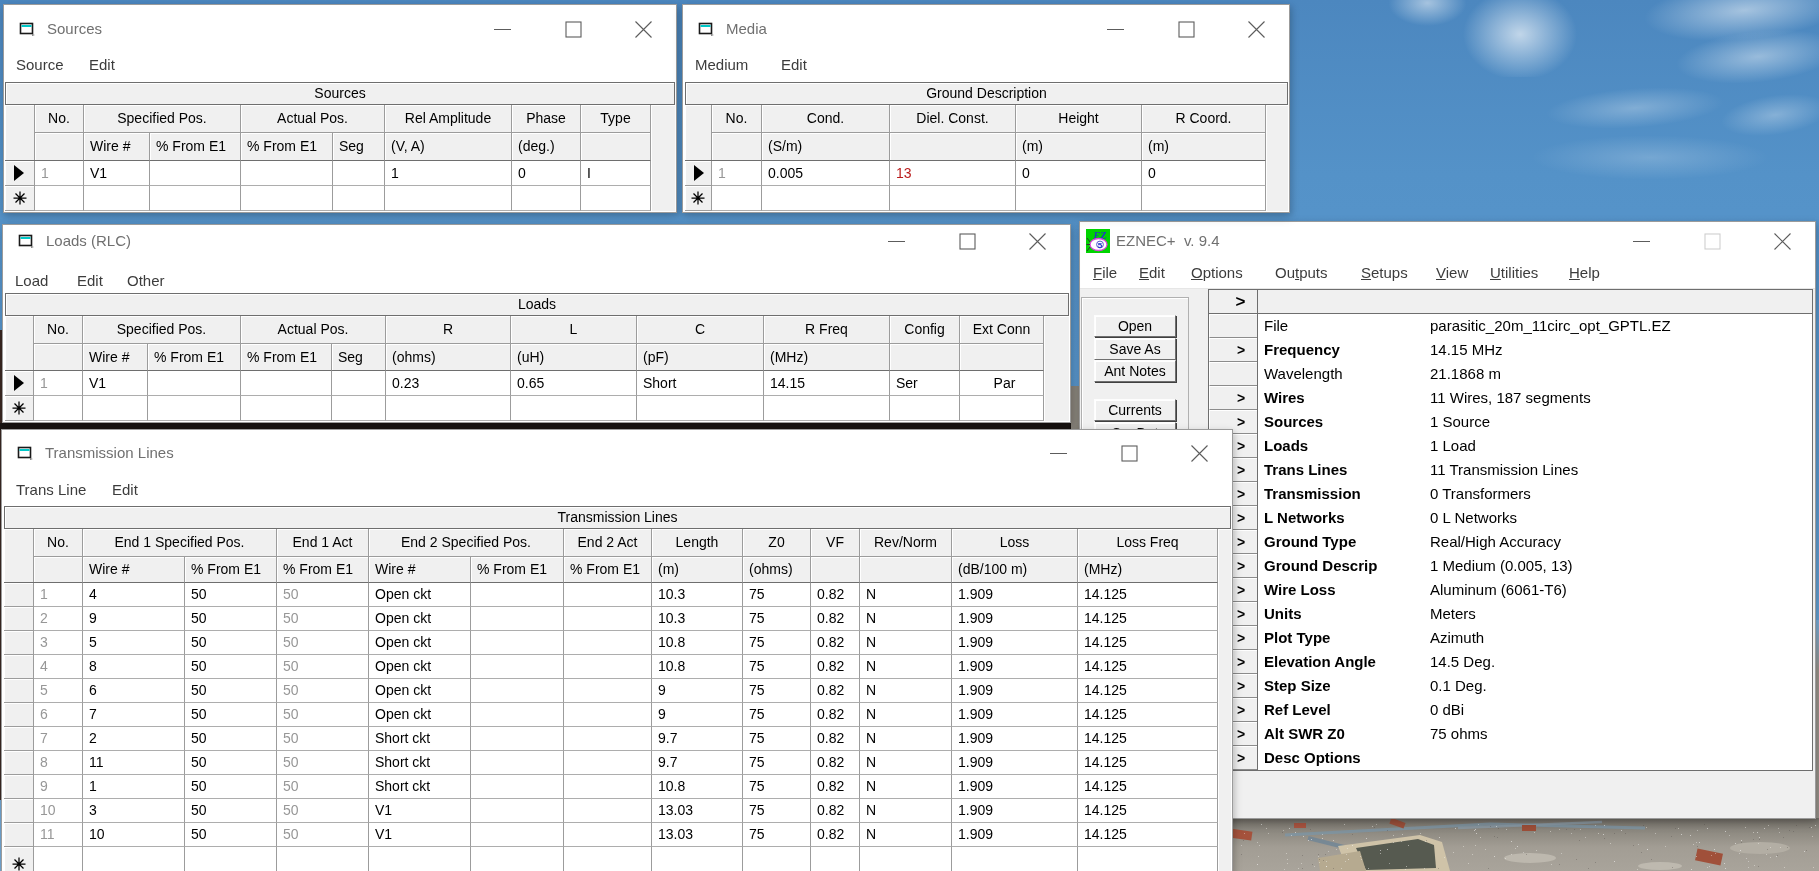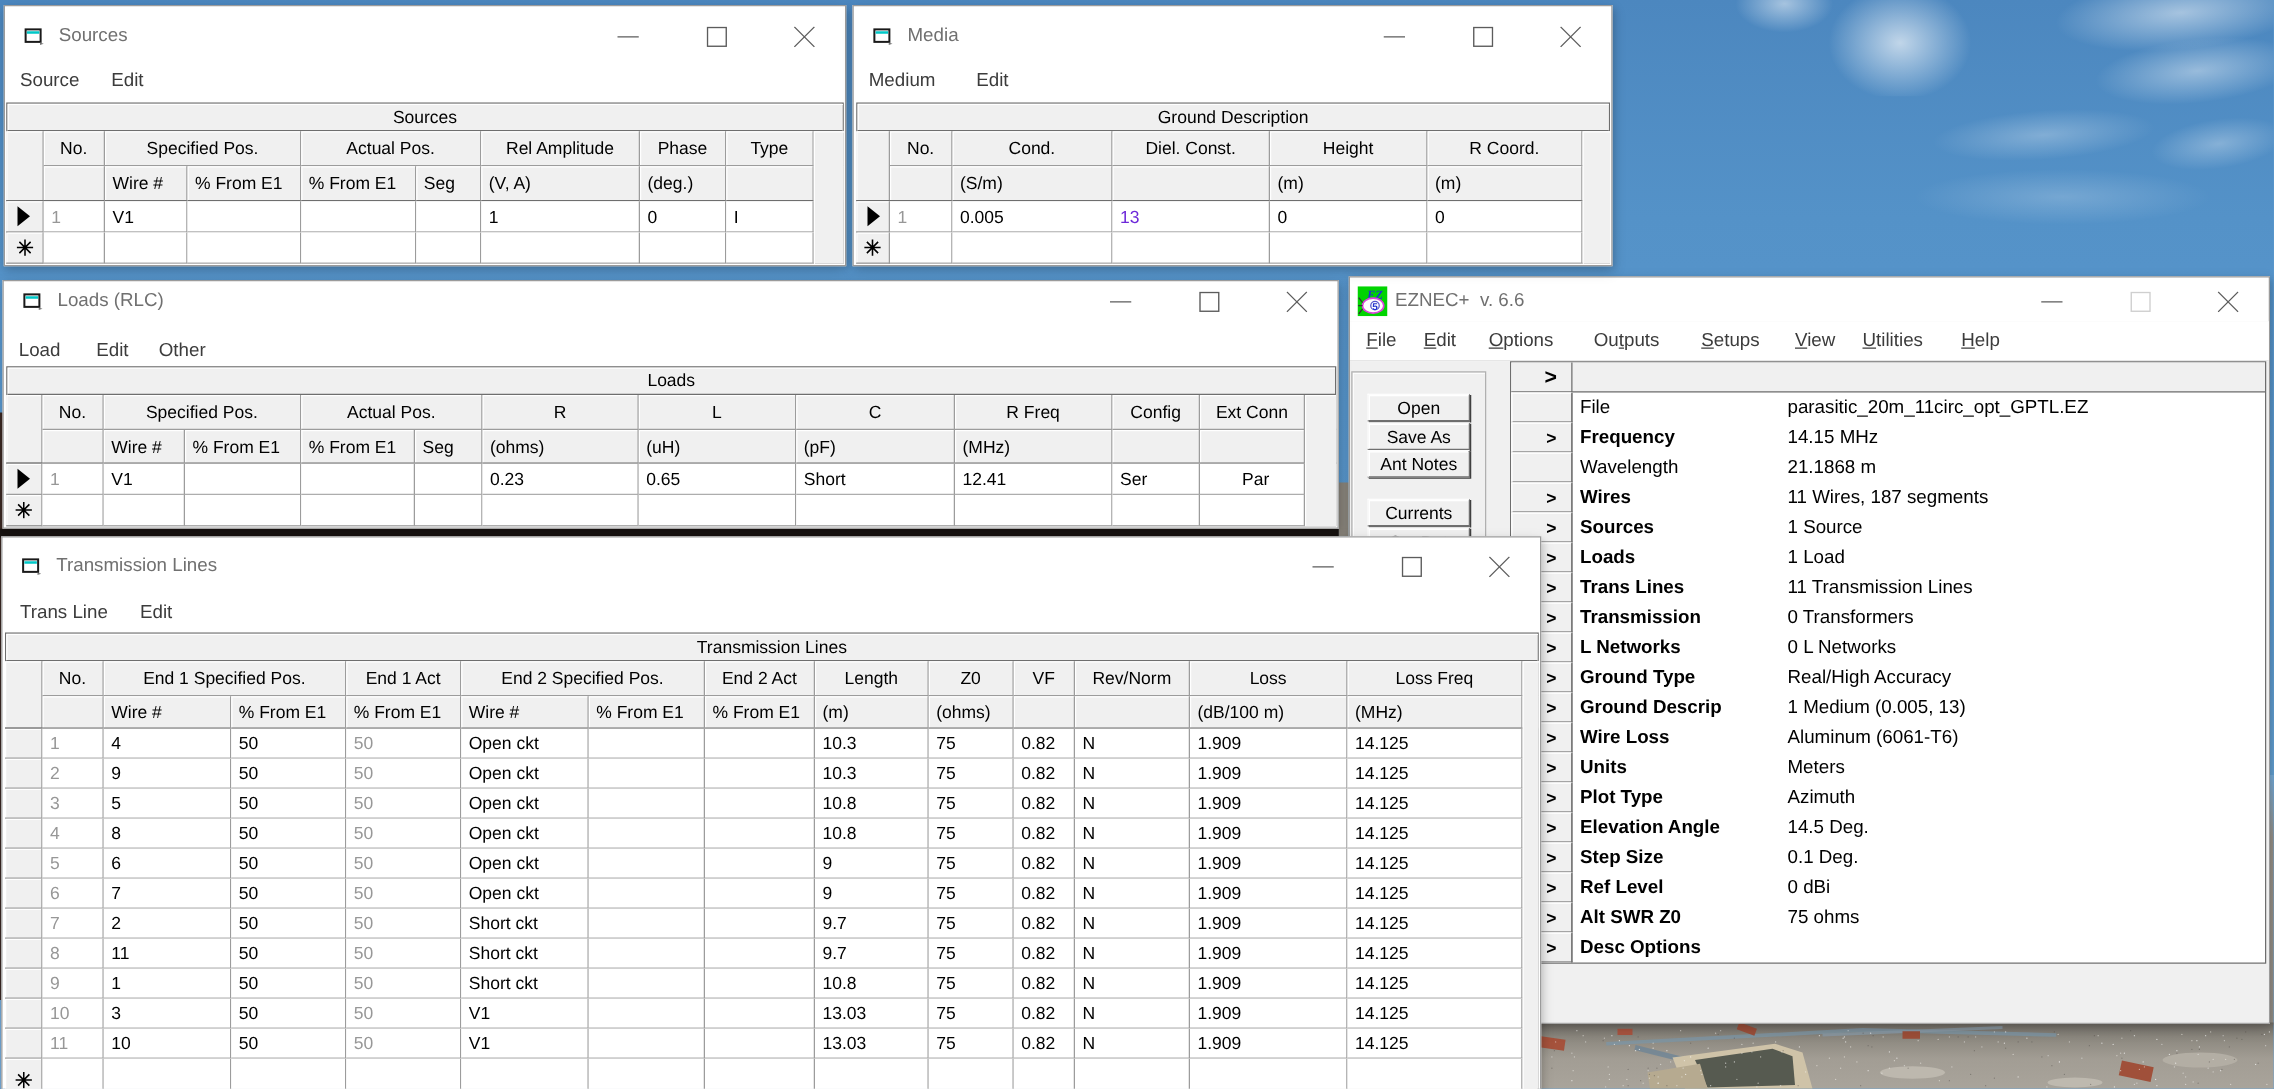--- a/index.html
+++ b/index.html
@@ -40,21 +40,21 @@
 <div style="position:absolute;left:1240px;top:824px;width:1px;height:1px;border-radius:50%;box-shadow:331px 9px 0 0 rgba(255,255,255,.5),49px 4px 0 0 rgba(255,255,255,.7),374px 37px 0 0 rgba(255,255,255,.7),519px 13px 0 0 rgba(255,255,255,.7),88px 27px 0 0 rgba(255,255,255,.5),71px 15px 0 0 rgba(255,255,255,.7),564px 27px 0 0 rgba(255,255,255,.7),126px 14px 0 0 rgba(255,255,255,.7),406px 3px 0 0 rgba(230,227,220,.75),47px 35px 0 0 rgba(230,227,220,.75),296px 26px 0 0 rgba(230,227,220,.75),553px 7px 0 0 rgba(80,75,70,.45),573px 43px 0 0 rgba(230,227,220,.75),105px 37px 0 0 rgba(230,227,220,.75),381px 6px 0 0 rgba(255,255,255,.7),61px 39px 0 0 rgba(230,227,220,.75),508px 43px 0 0 rgba(255,255,255,.5),321px 29px 0 0 rgba(255,255,255,.5),370px 19px 0 0 rgba(230,227,220,.75),184px 44px 0 0 rgba(230,227,220,.75),83px 36px 0 0 rgba(80,75,70,.45),537px 31px 0 0 rgba(80,75,70,.45),459px 18px 0 0 rgba(255,255,255,.7),120px 32px 0 0 rgba(255,255,255,.5),168px 21px 0 0 rgba(230,227,220,.75),500px 26px 0 0 rgba(255,255,255,.7),79px 35px 0 0 rgba(80,75,70,.45),348px 44px 0 0 rgba(80,75,70,.45),508px 37px 0 0 rgba(255,255,255,.5),70px 5px 0 0 rgba(80,75,70,.45),485px 44px 0 0 rgba(255,255,255,.7),62px 44px 0 0 rgba(80,75,70,.45),456px 18px 0 0 rgba(255,255,255,.5),355px 1px 0 0 rgba(255,255,255,.5),363px 10px 0 0 rgba(255,255,255,.7),505px 3px 0 0 rgba(230,227,220,.75),294px 8px 0 0 rgba(230,227,220,.75),407px 25px 0 0 rgba(255,255,255,.5),82px 10px 0 0 rgba(255,255,255,.5),411px 35px 0 0 rgba(80,75,70,.45),140px 27px 0 0 rgba(80,75,70,.45),425px 22px 0 0 rgba(255,255,255,.5),236px 9px 0 0 rgba(255,255,255,.7),180px 9px 0 0 rgba(230,227,220,.75),238px 0px 0 0 rgba(255,255,255,.5),186px 16px 0 0 rgba(80,75,70,.45),4px 9px 0 0 rgba(255,255,255,.5),547px 23px 0 0 rgba(80,75,70,.45),128px 44px 0 0 rgba(255,255,255,.7),467px 43px 0 0 rgba(255,255,255,.5),407px 25px 0 0 rgba(255,255,255,.5),106px 30px 0 0 rgba(255,255,255,.5),63px 12px 0 0 rgba(255,255,255,.7),213px 28px 0 0 rgba(230,227,220,.75),112px 21px 0 0 rgba(255,255,255,.7),104px 0px 0 0 rgba(230,227,220,.75),549px 6px 0 0 rgba(80,75,70,.45),26px 4px 0 0 rgba(230,227,220,.75),385px 9px 0 0 rgba(80,75,70,.45),355px 38px 0 0 rgba(80,75,70,.45),485px 7px 0 0 rgba(255,255,255,.7),499px 29px 0 0 rgba(255,255,255,.5),495px 19px 0 0 rgba(255,255,255,.7),147px 6px 0 0 rgba(80,75,70,.45),271px 30px 0 0 rgba(230,227,220,.75),528px 1px 0 0 rgba(230,227,220,.75),540px 23px 0 0 rgba(230,227,220,.75),556px 1px 0 0 rgba(80,75,70,.45),93px 44px 0 0 rgba(80,75,70,.45),530px 23px 0 0 rgba(230,227,220,.75),364px 14px 0 0 rgba(80,75,70,.45),228px 39px 0 0 rgba(230,227,220,.75),245px 25px 0 0 rgba(230,227,220,.75),204px 33px 0 0 rgba(255,255,255,.5),364px 1px 0 0 rgba(255,255,255,.7),286px 30px 0 0 rgba(80,75,70,.45),198px 44px 0 0 rgba(80,75,70,.45),457px 22px 0 0 rgba(80,75,70,.45),82px 14px 0 0 rgba(255,255,255,.7),232px 30px 0 0 rgba(230,227,220,.75),345px 13px 0 0 rgba(255,255,255,.5),1px 30px 0 0 rgba(80,75,70,.45),86px 42px 0 0 rgba(255,255,255,.7),397px 45px 0 0 rgba(230,227,220,.75),489px 11px 0 0 rgba(255,255,255,.5),340px 5px 0 0 rgba(255,255,255,.5),474px 25px 0 0 rgba(255,255,255,.7),162px 10px 0 0 rgba(230,227,220,.75),28px 9px 0 0 rgba(255,255,255,.5),149px 39px 0 0 rgba(255,255,255,.5),358px 9px 0 0 rgba(230,227,220,.75),21px 0px 0 0 rgba(255,255,255,.7),539px 8px 0 0 rgba(255,255,255,.5),199px 13px 0 0 rgba(255,255,255,.7),257px 13px 0 0 rgba(80,75,70,.45),513px 15px 0 0 rgba(80,75,70,.45),265px 34px 0 0 rgba(255,255,255,.5),134px 3px 0 0 rgba(80,75,70,.45),469px 42px 0 0 rgba(255,255,255,.5),513px 8px 0 0 rgba(230,227,220,.75),536px 32px 0 0 rgba(255,255,255,.7),450px 11px 0 0 rgba(255,255,255,.7),153px 11px 0 0 rgba(230,227,220,.75),484px 39px 0 0 rgba(255,255,255,.7),569px 3px 0 0 rgba(80,75,70,.45),530px 33px 0 0 rgba(255,255,255,.5),108px 35px 0 0 rgba(255,255,255,.7),254px 12px 0 0 rgba(80,75,70,.45),43px 6px 0 0 rgba(255,255,255,.5),575px 1px 0 0 rgba(255,255,255,.7),453px 20px 0 0 rgba(230,227,220,.75),283px 28px 0 0 rgba(255,255,255,.5),519px 15px 0 0 rgba(80,75,70,.45),572px 12px 0 0 rgba(255,255,255,.5),140px 26px 0 0 rgba(255,255,255,.7),401px 28px 0 0 rgba(80,75,70,.45),74px 42px 0 0 rgba(230,227,220,.75),438px 4px 0 0 rgba(230,227,220,.75),310px 7px 0 0 rgba(230,227,220,.75),374px 9px 0 0 rgba(80,75,70,.45),140px 29px 0 0 rgba(230,227,220,.75),96px 25px 0 0 rgba(255,255,255,.5),166px 42px 0 0 rgba(230,227,220,.75),165px 45px 0 0 rgba(255,255,255,.5),527px 25px 0 0 rgba(80,75,70,.45),431px 12px 0 0 rgba(80,75,70,.45),326px 5px 0 0 rgba(80,75,70,.45),19px 21px 0 0 rgba(255,255,255,.5),451px 45px 0 0 rgba(255,255,255,.7),393px 21px 0 0 rgba(80,75,70,.45),524px 4px 0 0 rgba(255,255,255,.7),234px 6px 0 0 rgba(255,255,255,.7),271px 17px 0 0 rgba(255,255,255,.7),185px 17px 0 0 rgba(230,227,220,.75),432px 43px 0 0 rgba(80,75,70,.45),415px 9px 0 0 rgba(255,255,255,.5),334px 5px 0 0 rgba(80,75,70,.45),58px 44px 0 0 rgba(230,227,220,.75),435px 4px 0 0 rgba(80,75,70,.45),17px 40px 0 0 rgba(255,255,255,.7),266px 5px 0 0 rgba(230,227,220,.75),68px 16px 0 0 rgba(255,255,255,.7),464px 0px 0 0 rgba(80,75,70,.45),566px 26px 0 0 rgba(80,75,70,.45),132px 2px 0 0 rgba(230,227,220,.75),112px 10px 0 0 rgba(80,75,70,.45),51px 11px 0 0 rgba(230,227,220,.75),319px 40px 0 0 rgba(80,75,70,.45),543px 13px 0 0 rgba(80,75,70,.45),456px 32px 0 0 rgba(230,227,220,.75),277px 22px 0 0 rgba(255,255,255,.7),256px 2px 0 0 rgba(255,255,255,.7),18px 32px 0 0 rgba(230,227,220,.75),526px 30px 0 0 rgba(230,227,220,.75),457px 6px 0 0 rgba(255,255,255,.5),506px 34px 0 0 rgba(255,255,255,.5),518px 19px 0 0 rgba(230,227,220,.75),235px 21px 0 0 rgba(230,227,220,.75),143px 25px 0 0 rgba(80,75,70,.45),55px 8px 0 0 rgba(255,255,255,.7),72px 40px 0 0 rgba(80,75,70,.45),441px 10px 0 0 rgba(255,255,255,.7),86px 42px 0 0 rgba(255,255,255,.5),518px 42px 0 0 rgba(80,75,70,.45),248px 44px 0 0 rgba(80,75,70,.45),46px 29px 0 0 rgba(230,227,220,.75),161px 17px 0 0 rgba(255,255,255,.5),3px 16px 0 0 rgba(80,75,70,.45),336px 35px 0 0 rgba(80,75,70,.45),250px 2px 0 0 rgba(80,75,70,.45),223px 22px 0 0 rgba(230,227,220,.75),1px 21px 0 0 rgba(255,255,255,.5),85px 30px 0 0 rgba(80,75,70,.45),514px 41px 0 0 rgba(230,227,220,.75),254px 32px 0 0 rgba(255,255,255,.7),93px 16px 0 0 rgba(255,255,255,.7),147px 25px 0 0 rgba(255,255,255,.7),403px 1px 0 0 rgba(80,75,70,.45),311px 40px 0 0 rgba(230,227,220,.75),86px 37px 0 0 rgba(230,227,220,.75),398px 20px 0 0 rgba(255,255,255,.5),153px 18px 0 0 rgba(230,227,220,.75),44px 45px 0 0 rgba(255,255,255,.5),517px 8px 0 0 rgba(255,255,255,.7),235px 5px 0 0 rgba(255,255,255,.7),42px 8px 0 0 rgba(80,75,70,.45),107px 24px 0 0 rgba(255,255,255,.5),571px 3px 0 0 rgba(255,255,255,.7),544px 43px 0 0 rgba(230,227,220,.75),501px 16px 0 0 rgba(255,255,255,.7),467px 4px 0 0 rgba(255,255,255,.7),538px 4px 0 0 rgba(255,255,255,.5),258px 4px 0 0 rgba(80,75,70,.45),240px 13px 0 0 rgba(230,227,220,.75),471px 31px 0 0 rgba(255,255,255,.5),78px 30px 0 0 rgba(80,75,70,.45),47px 39px 0 0 rgba(230,227,220,.75),79px 38px 0 0 rgba(230,227,220,.75),339px 16px 0 0 rgba(80,75,70,.45),136px 0px 0 0 rgba(255,255,255,.5),62px 31px 0 0 rgba(80,75,70,.45),101px 44px 0 0 rgba(230,227,220,.75),501px 18px 0 0 rgba(80,75,70,.45),475px 29px 0 0 rgba(255,255,255,.5),121px 35px 0 0 rgba(230,227,220,.75),319px 5px 0 0 rgba(255,255,255,.5),17px 18px 0 0 rgba(255,255,255,.5),78px 32px 0 0 rgba(255,255,255,.5),275px 24px 0 0 rgba(230,227,220,.75),215px 4px 0 0 rgba(255,255,255,.7);"></div>
 <div style="position:absolute;left:1079px;top:221px;width:737px;height:598px;background:#fff;border:1px solid #9b9b9b;box-sizing:border-box;z-index:20;overflow:hidden;box-shadow:0 4px 10px rgba(0,0,0,.17), 2px 2px 5px rgba(0,0,0,.10);">
 <svg style="position:absolute;left:6px;top:7px" width="24" height="24" viewBox="0 0 24 24">
       <rect x="0" y="0" width="24" height="24" fill="#00d400"></rect>
       <text x="14" y="10" font-family="Liberation Serif" font-style="italic" font-weight="bold" font-size="10" fill="#2233cc" text-anchor="middle">EZ</text>
       <ellipse cx="12.5" cy="15.5" rx="8.5" ry="6" fill="#ffffff" stroke="#dd44dd" stroke-width="1.3"></ellipse>
       <circle cx="14" cy="15.5" r="3.4" fill="none" stroke="#5555cc" stroke-width="1"></circle>
       <text x="14" y="19" font-family="Liberation Sans" font-weight="bold" font-size="8" fill="#2233cc" text-anchor="middle">5</text>
       <path d="M4 13 l-3 -4 M4 15.5 l-3.5 0 M4 18 l-3 4" stroke="#333" stroke-width="1" fill="none"></path>
     </svg>
-<div style="position:absolute;left:36px;top:9px;height:20px;line-height:20px;font-size:15px;color:#707070;white-space:pre;">EZNEC+  v. 6.6</div>
+<div style="position:absolute;left:36px;top:9px;height:20px;line-height:20px;font-size:15px;color:#707070;white-space:pre;">EZNEC+  v. 9.4</div>
 <svg style="position:absolute;left:694px;top:11px" width="17" height="17" viewBox="0 0 17 17">
       <path d="M0.5 0.5 L16.5 16.5 M16.5 0.5 L0.5 16.5" stroke="#5c5c5c" stroke-width="1.1"></path>
     </svg>
 <svg style="position:absolute;left:624px;top:11px" width="17" height="17" viewBox="0 0 17 17">
       <rect x="1" y="1" width="15" height="15" fill="none" stroke="#cfcfcf" stroke-width="1.1"></rect>
     </svg>
 <div style="position:absolute;left:553px;top:19px;width:17px;height:1.2px;background:#5c5c5c;"></div>
 </div>
 <div style="position:absolute;left:1080px;top:257px;width:735px;height:561px;background:#f0f0f0;z-index:21;">
 <div style="position:absolute;left:0;top:0;width:735px;height:31px;background:#fff;border-bottom:1px solid #e6e6e6;"></div>
@@ -245,21 +245,21 @@
 <div style="position:absolute;left:76px;top:50px;width:128px;height:28px;background:#f0f0f0;border-right:1px solid #9c9c9c;border-bottom:1px solid #6e6e6e;box-sizing:border-box;box-shadow:inset 1px 1px 0 rgba(255,255,255,.95);text-align:left;padding-left:6px;color:#000;line-height:27px;white-space:pre;overflow:hidden;">(S/m)</div>
 <div style="position:absolute;left:204px;top:50px;width:126px;height:28px;background:#f0f0f0;border-right:1px solid #9c9c9c;border-bottom:1px solid #6e6e6e;box-sizing:border-box;box-shadow:inset 1px 1px 0 rgba(255,255,255,.95);text-align:left;padding-left:6px;color:#000;line-height:27px;white-space:pre;overflow:hidden;"></div>
 <div style="position:absolute;left:330px;top:50px;width:126px;height:28px;background:#f0f0f0;border-right:1px solid #9c9c9c;border-bottom:1px solid #6e6e6e;box-sizing:border-box;box-shadow:inset 1px 1px 0 rgba(255,255,255,.95);text-align:left;padding-left:6px;color:#000;line-height:27px;white-space:pre;overflow:hidden;">(m)</div>
 <div style="position:absolute;left:456px;top:50px;width:124px;height:28px;background:#f0f0f0;border-right:1px solid #9c9c9c;border-bottom:1px solid #6e6e6e;box-sizing:border-box;box-shadow:inset 1px 1px 0 rgba(255,255,255,.95);text-align:left;padding-left:6px;color:#000;line-height:27px;white-space:pre;overflow:hidden;">(m)</div>
 <div style="position:absolute;left:580px;top:50px;width:22px;height:28px;background:#f0f0f0;border-right:1px solid #9c9c9c;border-bottom:1px solid #6e6e6e;box-sizing:border-box;box-shadow:inset 1px 1px 0 rgba(255,255,255,.95);text-align:left;padding-left:6px;color:#000;line-height:27px;white-space:pre;overflow:hidden;"></div>
 <div style="position:absolute;left:-1px;top:77px;width:27px;height:1px;background:#6e6e6e;"></div>
 <div style="position:absolute;left:-1px;top:78px;width:27px;height:25px;background:#f0f0f0;border-right:1px solid #9c9c9c;border-bottom:1px solid #9c9c9c;box-sizing:border-box;box-shadow:inset 1px 1px 0 rgba(255,255,255,.95);text-align:left;padding-left:6px;color:#000;line-height:24px;white-space:pre;overflow:hidden;"></div>
 <div style="position:absolute;left:8px;top:82px;width:0;height:0;border-left:10px solid #000;border-top:8px solid transparent;border-bottom:8px solid transparent;"></div>
 <div style="position:absolute;left:26px;top:78px;width:50px;height:25px;background:#fff;border-right:1px solid #9c9c9c;border-bottom:1px solid #adadad;box-sizing:border-box;text-align:left;padding-left:6px;color:#979797;line-height:24px;white-space:pre;overflow:hidden;">1</div>
 <div style="position:absolute;left:76px;top:78px;width:128px;height:25px;background:#fff;border-right:1px solid #9c9c9c;border-bottom:1px solid #adadad;box-sizing:border-box;text-align:left;padding-left:6px;color:#000;line-height:24px;white-space:pre;overflow:hidden;">0.005</div>
-<div style="position:absolute;left:204px;top:78px;width:126px;height:25px;background:#fff;border-right:1px solid #9c9c9c;border-bottom:1px solid #adadad;box-sizing:border-box;text-align:left;padding-left:6px;color:#6d28d9;line-height:24px;white-space:pre;overflow:hidden;">13</div>
+<div style="position:absolute;left:204px;top:78px;width:126px;height:25px;background:#fff;border-right:1px solid #9c9c9c;border-bottom:1px solid #adadad;box-sizing:border-box;text-align:left;padding-left:6px;color:#b91c1c;line-height:24px;white-space:pre;overflow:hidden;">13</div>
 <div style="position:absolute;left:330px;top:78px;width:126px;height:25px;background:#fff;border-right:1px solid #9c9c9c;border-bottom:1px solid #adadad;box-sizing:border-box;text-align:left;padding-left:6px;color:#000;line-height:24px;white-space:pre;overflow:hidden;">0</div>
 <div style="position:absolute;left:456px;top:78px;width:124px;height:25px;background:#fff;border-right:1px solid #9c9c9c;border-bottom:1px solid #adadad;box-sizing:border-box;text-align:left;padding-left:6px;color:#000;line-height:24px;white-space:pre;overflow:hidden;">0</div>
 <div style="position:absolute;left:-1px;top:103px;width:27px;height:25px;background:#f0f0f0;border-right:1px solid #9c9c9c;border-bottom:1px solid #9c9c9c;box-sizing:border-box;box-shadow:inset 1px 1px 0 rgba(255,255,255,.95);text-align:left;padding-left:6px;color:#000;line-height:24px;white-space:pre;overflow:hidden;"></div>
 <svg style="position:absolute;left:5px;top:108px" width="14" height="14" viewBox="0 0 14 14">
         <path d="M7 0.5 V13.5 M0.5 7 H13.5 M2.5 2.5 L11.5 11.5 M11.5 2.5 L2.5 11.5" stroke="#000" stroke-width="1.25"></path>
       </svg>
 <div style="position:absolute;left:26px;top:103px;width:50px;height:25px;background:#fff;border-right:1px solid #9c9c9c;border-bottom:1px solid #adadad;box-sizing:border-box;text-align:left;padding-left:6px;color:#000;line-height:24px;white-space:pre;overflow:hidden;"></div>
 <div style="position:absolute;left:76px;top:103px;width:128px;height:25px;background:#fff;border-right:1px solid #9c9c9c;border-bottom:1px solid #adadad;box-sizing:border-box;text-align:left;padding-left:6px;color:#000;line-height:24px;white-space:pre;overflow:hidden;"></div>
 <div style="position:absolute;left:204px;top:103px;width:126px;height:25px;background:#fff;border-right:1px solid #9c9c9c;border-bottom:1px solid #adadad;box-sizing:border-box;text-align:left;padding-left:6px;color:#000;line-height:24px;white-space:pre;overflow:hidden;"></div>
 <div style="position:absolute;left:330px;top:103px;width:126px;height:25px;background:#fff;border-right:1px solid #9c9c9c;border-bottom:1px solid #adadad;box-sizing:border-box;text-align:left;padding-left:6px;color:#000;line-height:24px;white-space:pre;overflow:hidden;"></div>
@@ -315,21 +315,21 @@
 <div style="position:absolute;left:-1px;top:77px;width:29px;height:25px;background:#f0f0f0;border-right:1px solid #9c9c9c;border-bottom:1px solid #9c9c9c;box-sizing:border-box;box-shadow:inset 1px 1px 0 rgba(255,255,255,.95);text-align:left;padding-left:6px;color:#000;line-height:24px;white-space:pre;overflow:hidden;"></div>
 <div style="position:absolute;left:8px;top:81px;width:0;height:0;border-left:10px solid #000;border-top:8px solid transparent;border-bottom:8px solid transparent;"></div>
 <div style="position:absolute;left:28px;top:77px;width:49px;height:25px;background:#fff;border-right:1px solid #9c9c9c;border-bottom:1px solid #adadad;box-sizing:border-box;text-align:left;padding-left:6px;color:#979797;line-height:24px;white-space:pre;overflow:hidden;">1</div>
 <div style="position:absolute;left:77px;top:77px;width:65px;height:25px;background:#fff;border-right:1px solid #9c9c9c;border-bottom:1px solid #adadad;box-sizing:border-box;text-align:left;padding-left:6px;color:#000;line-height:24px;white-space:pre;overflow:hidden;">V1</div>
 <div style="position:absolute;left:142px;top:77px;width:93px;height:25px;background:#fff;border-right:1px solid #9c9c9c;border-bottom:1px solid #adadad;box-sizing:border-box;text-align:left;padding-left:6px;color:#000;line-height:24px;white-space:pre;overflow:hidden;"></div>
 <div style="position:absolute;left:235px;top:77px;width:91px;height:25px;background:#fff;border-right:1px solid #9c9c9c;border-bottom:1px solid #adadad;box-sizing:border-box;text-align:left;padding-left:6px;color:#000;line-height:24px;white-space:pre;overflow:hidden;"></div>
 <div style="position:absolute;left:326px;top:77px;width:54px;height:25px;background:#fff;border-right:1px solid #9c9c9c;border-bottom:1px solid #adadad;box-sizing:border-box;text-align:left;padding-left:6px;color:#000;line-height:24px;white-space:pre;overflow:hidden;"></div>
 <div style="position:absolute;left:380px;top:77px;width:125px;height:25px;background:#fff;border-right:1px solid #9c9c9c;border-bottom:1px solid #adadad;box-sizing:border-box;text-align:left;padding-left:6px;color:#000;line-height:24px;white-space:pre;overflow:hidden;">0.23</div>
 <div style="position:absolute;left:505px;top:77px;width:126px;height:25px;background:#fff;border-right:1px solid #9c9c9c;border-bottom:1px solid #adadad;box-sizing:border-box;text-align:left;padding-left:6px;color:#000;line-height:24px;white-space:pre;overflow:hidden;">0.65</div>
 <div style="position:absolute;left:631px;top:77px;width:127px;height:25px;background:#fff;border-right:1px solid #9c9c9c;border-bottom:1px solid #adadad;box-sizing:border-box;text-align:left;padding-left:6px;color:#000;line-height:24px;white-space:pre;overflow:hidden;">Short</div>
-<div style="position:absolute;left:758px;top:77px;width:126px;height:25px;background:#fff;border-right:1px solid #9c9c9c;border-bottom:1px solid #adadad;box-sizing:border-box;text-align:left;padding-left:6px;color:#000;line-height:24px;white-space:pre;overflow:hidden;">12.41</div>
+<div style="position:absolute;left:758px;top:77px;width:126px;height:25px;background:#fff;border-right:1px solid #9c9c9c;border-bottom:1px solid #adadad;box-sizing:border-box;text-align:left;padding-left:6px;color:#000;line-height:24px;white-space:pre;overflow:hidden;">14.15</div>
 <div style="position:absolute;left:884px;top:77px;width:70px;height:25px;background:#fff;border-right:1px solid #9c9c9c;border-bottom:1px solid #adadad;box-sizing:border-box;text-align:left;padding-left:6px;color:#000;line-height:24px;white-space:pre;overflow:hidden;">Ser</div>
 <div style="position:absolute;left:954px;top:77px;width:84px;height:25px;background:#fff;border-right:1px solid #9c9c9c;border-bottom:1px solid #adadad;box-sizing:border-box;text-align:center;padding-left:6px;color:#000;line-height:24px;white-space:pre;overflow:hidden;">Par</div>
 <div style="position:absolute;left:-1px;top:102px;width:29px;height:25px;background:#f0f0f0;border-right:1px solid #9c9c9c;border-bottom:1px solid #9c9c9c;box-sizing:border-box;box-shadow:inset 1px 1px 0 rgba(255,255,255,.95);text-align:left;padding-left:6px;color:#000;line-height:24px;white-space:pre;overflow:hidden;"></div>
 <svg style="position:absolute;left:6px;top:107px" width="14" height="14" viewBox="0 0 14 14">
         <path d="M7 0.5 V13.5 M0.5 7 H13.5 M2.5 2.5 L11.5 11.5 M11.5 2.5 L2.5 11.5" stroke="#000" stroke-width="1.25"></path>
       </svg>
 <div style="position:absolute;left:28px;top:102px;width:49px;height:25px;background:#fff;border-right:1px solid #9c9c9c;border-bottom:1px solid #adadad;box-sizing:border-box;text-align:left;padding-left:6px;color:#000;line-height:24px;white-space:pre;overflow:hidden;"></div>
 <div style="position:absolute;left:77px;top:102px;width:65px;height:25px;background:#fff;border-right:1px solid #9c9c9c;border-bottom:1px solid #adadad;box-sizing:border-box;text-align:left;padding-left:6px;color:#000;line-height:24px;white-space:pre;overflow:hidden;"></div>
 <div style="position:absolute;left:142px;top:102px;width:93px;height:25px;background:#fff;border-right:1px solid #9c9c9c;border-bottom:1px solid #adadad;box-sizing:border-box;text-align:left;padding-left:6px;color:#000;line-height:24px;white-space:pre;overflow:hidden;"></div>
 <div style="position:absolute;left:235px;top:102px;width:91px;height:25px;background:#fff;border-right:1px solid #9c9c9c;border-bottom:1px solid #adadad;box-sizing:border-box;text-align:left;padding-left:6px;color:#000;line-height:24px;white-space:pre;overflow:hidden;"></div>

